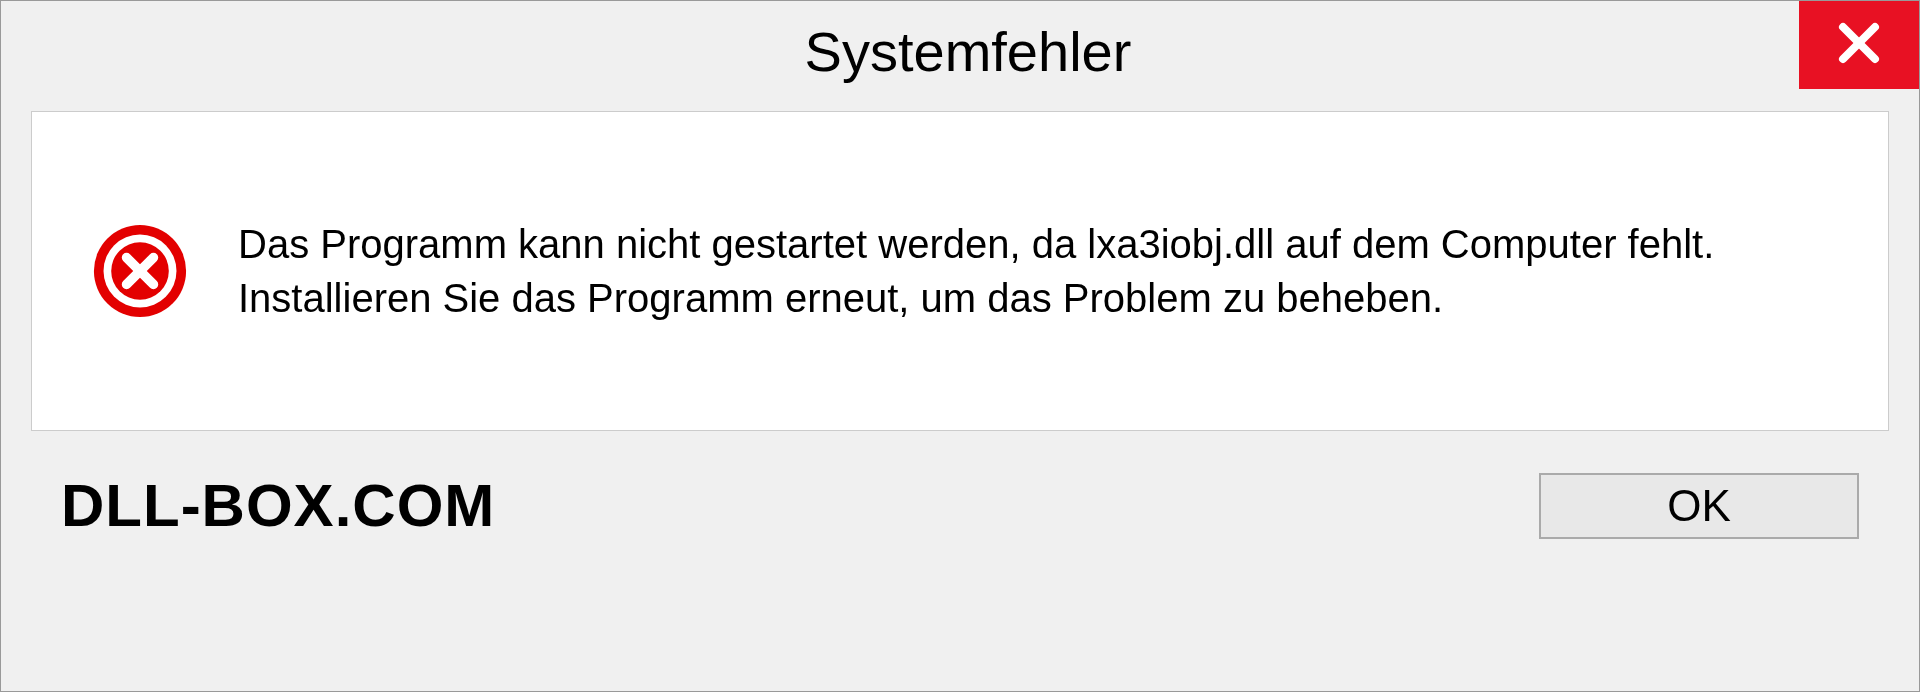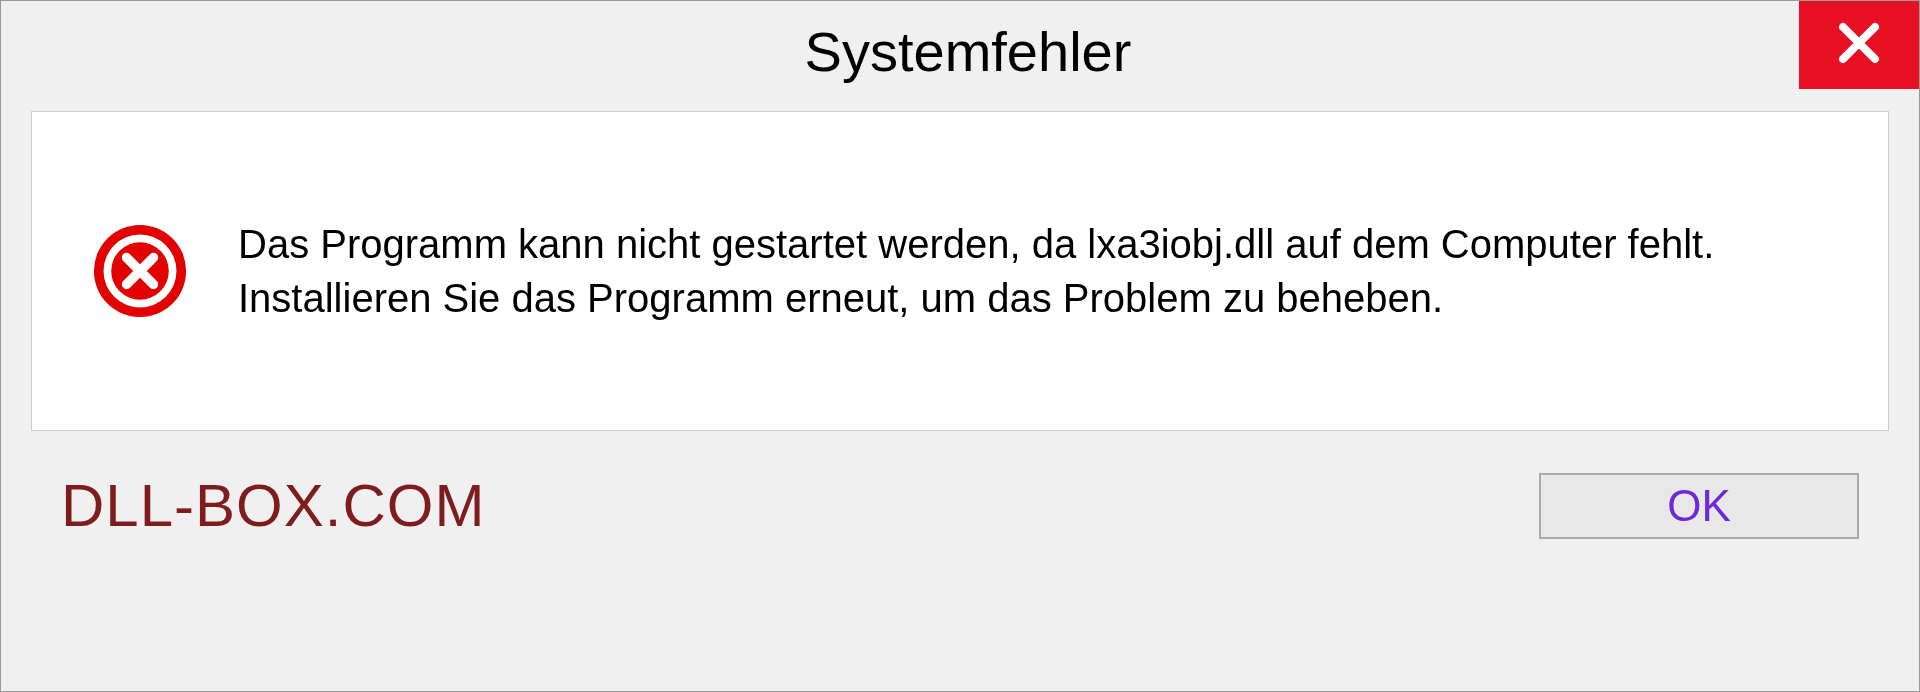--- a/index.html
+++ b/index.html
@@ -65,32 +65,32 @@
       color: #000;
     }
     .footer {
       display: flex;
       align-items: center;
       justify-content: space-between;
       padding: 20px 60px 0 60px;
     }
     .watermark {
       font-size: 60px;
-      font-weight: 400;
-      color: #7f1d1d;
+      font-weight: 700;
+      color: #000000;
       letter-spacing: 1px;
       font-family: Arial, Helvetica, sans-serif;
     }
     .ok-button {
       width: 320px;
       height: 66px;
       background: #e8e8e8;
       border: 2px solid #aaa;
       font-size: 44px;
-      color: #6d28d9;
+      color: #000000;
       display: flex;
       align-items: center;
       justify-content: center;
       cursor: pointer;
     }
   </style>
 </head>
 <body>
 
 <div class="titlebar">

